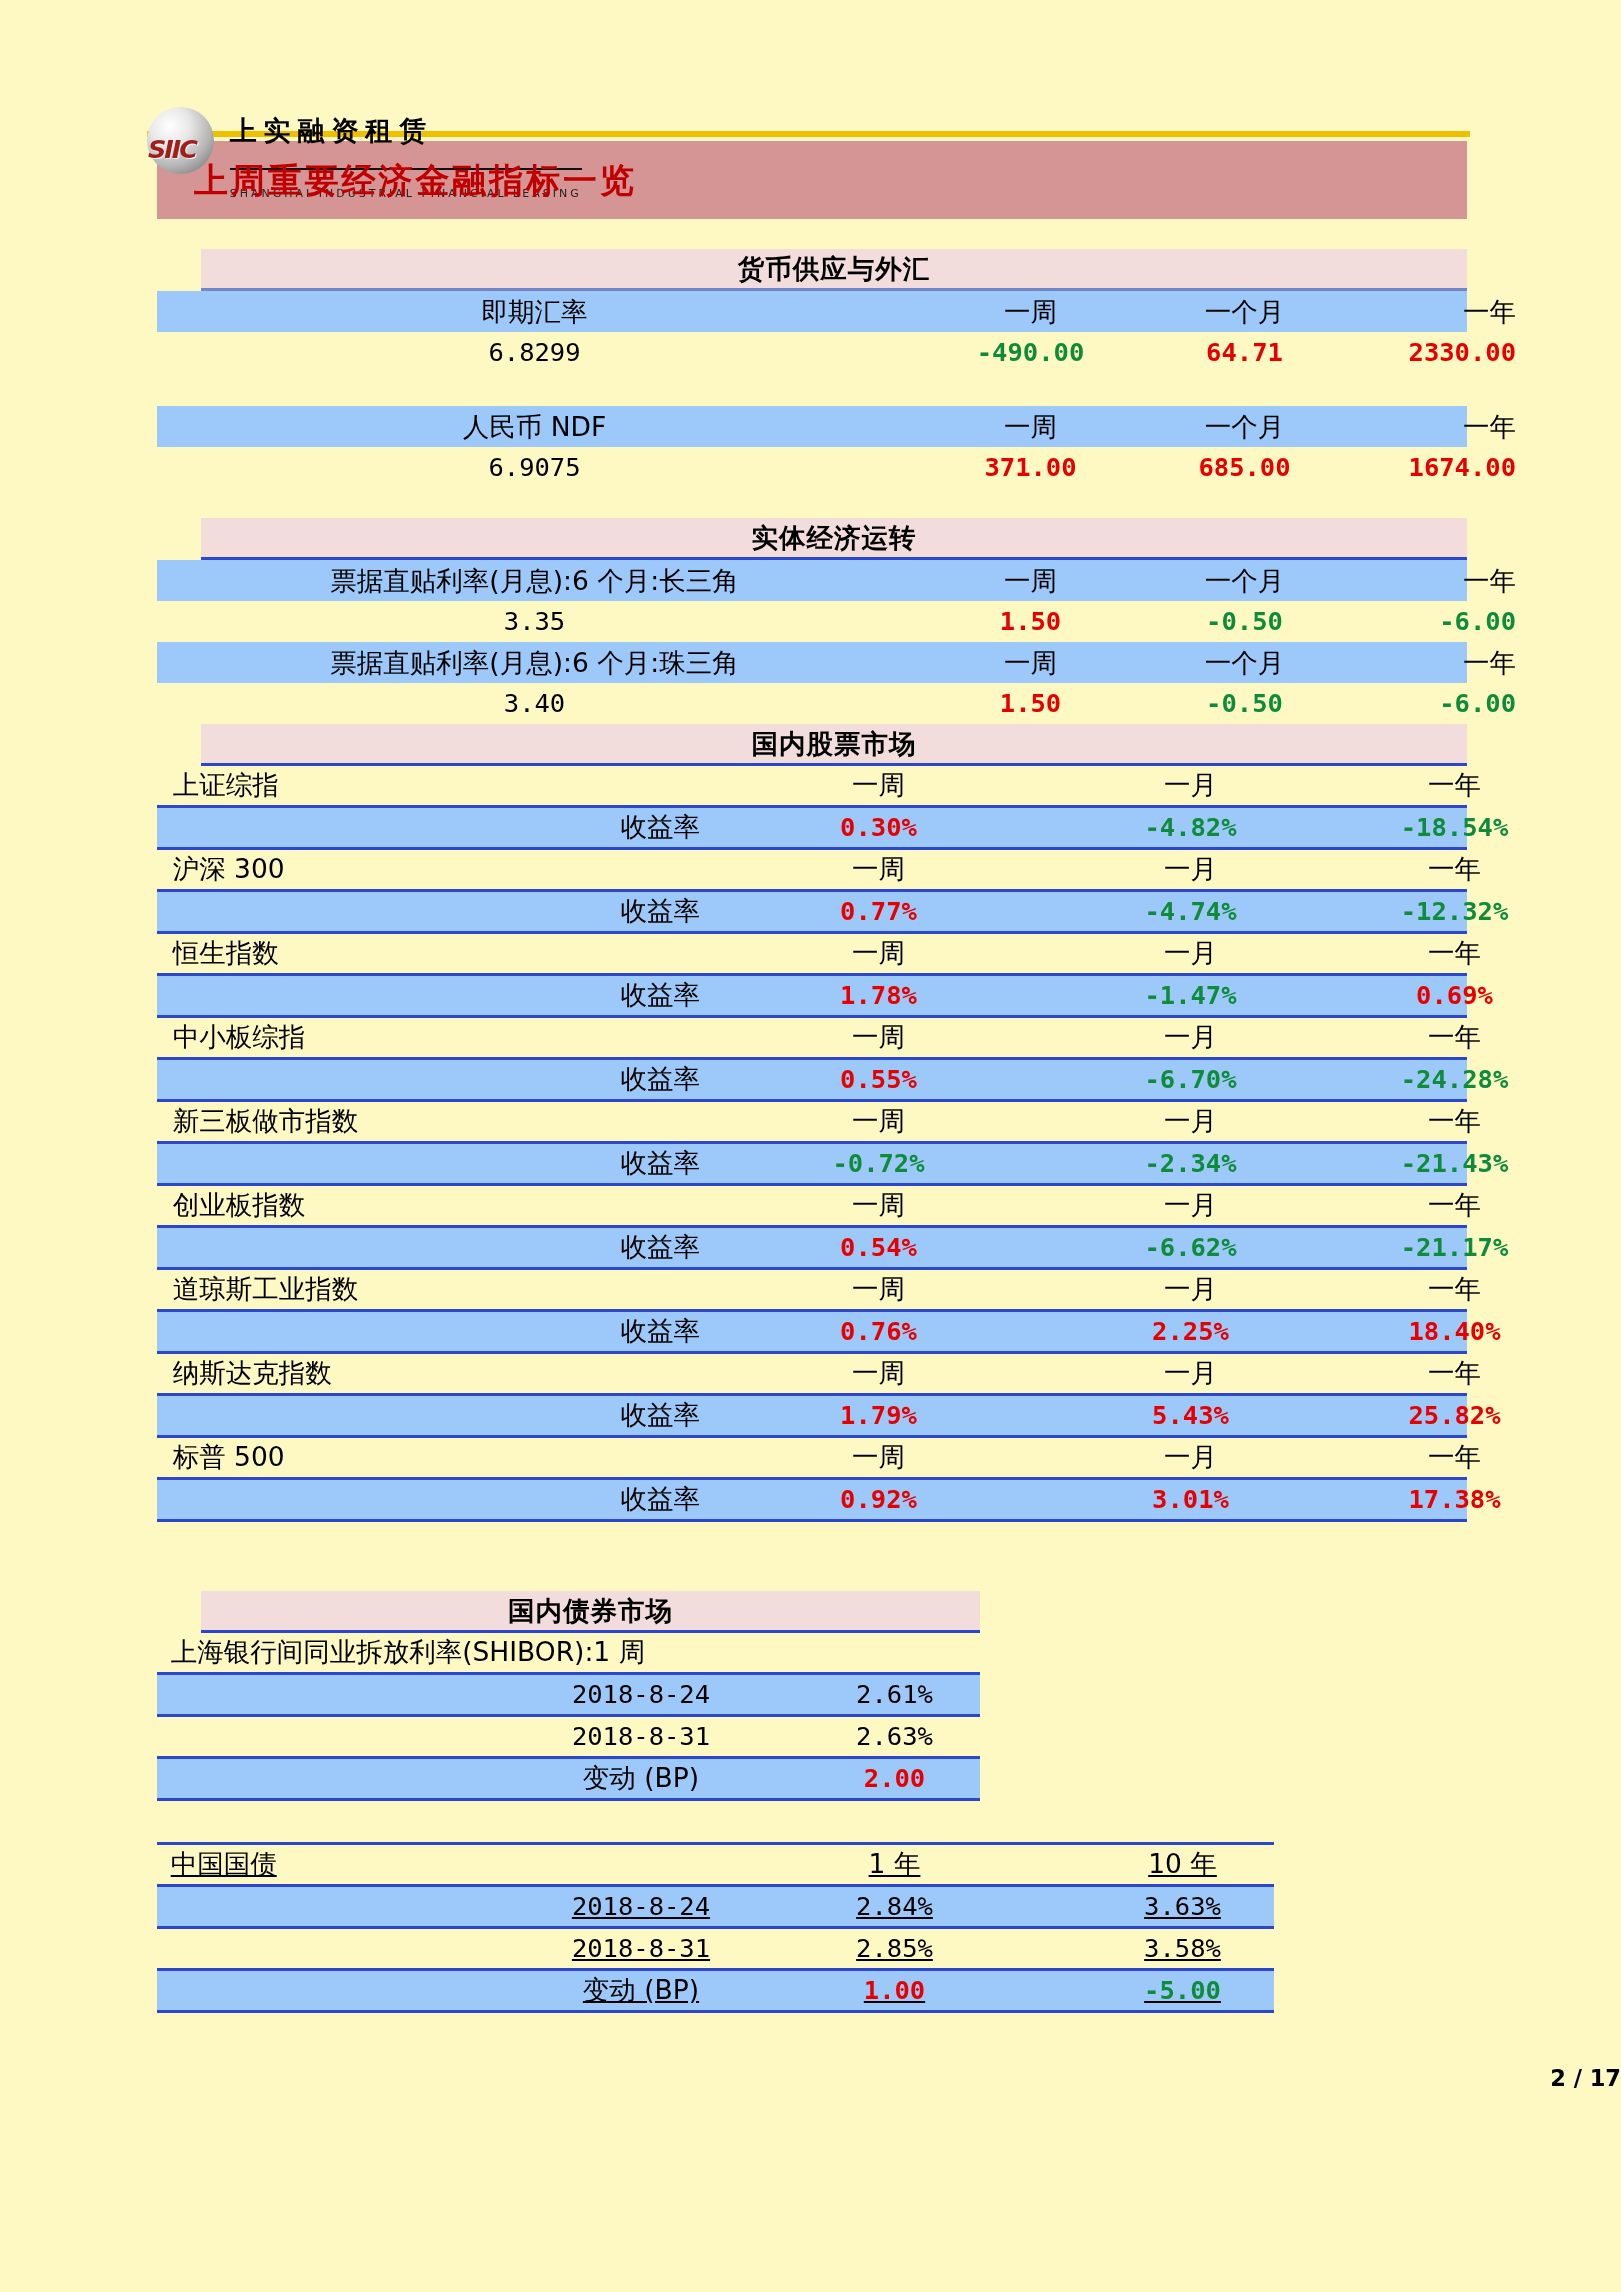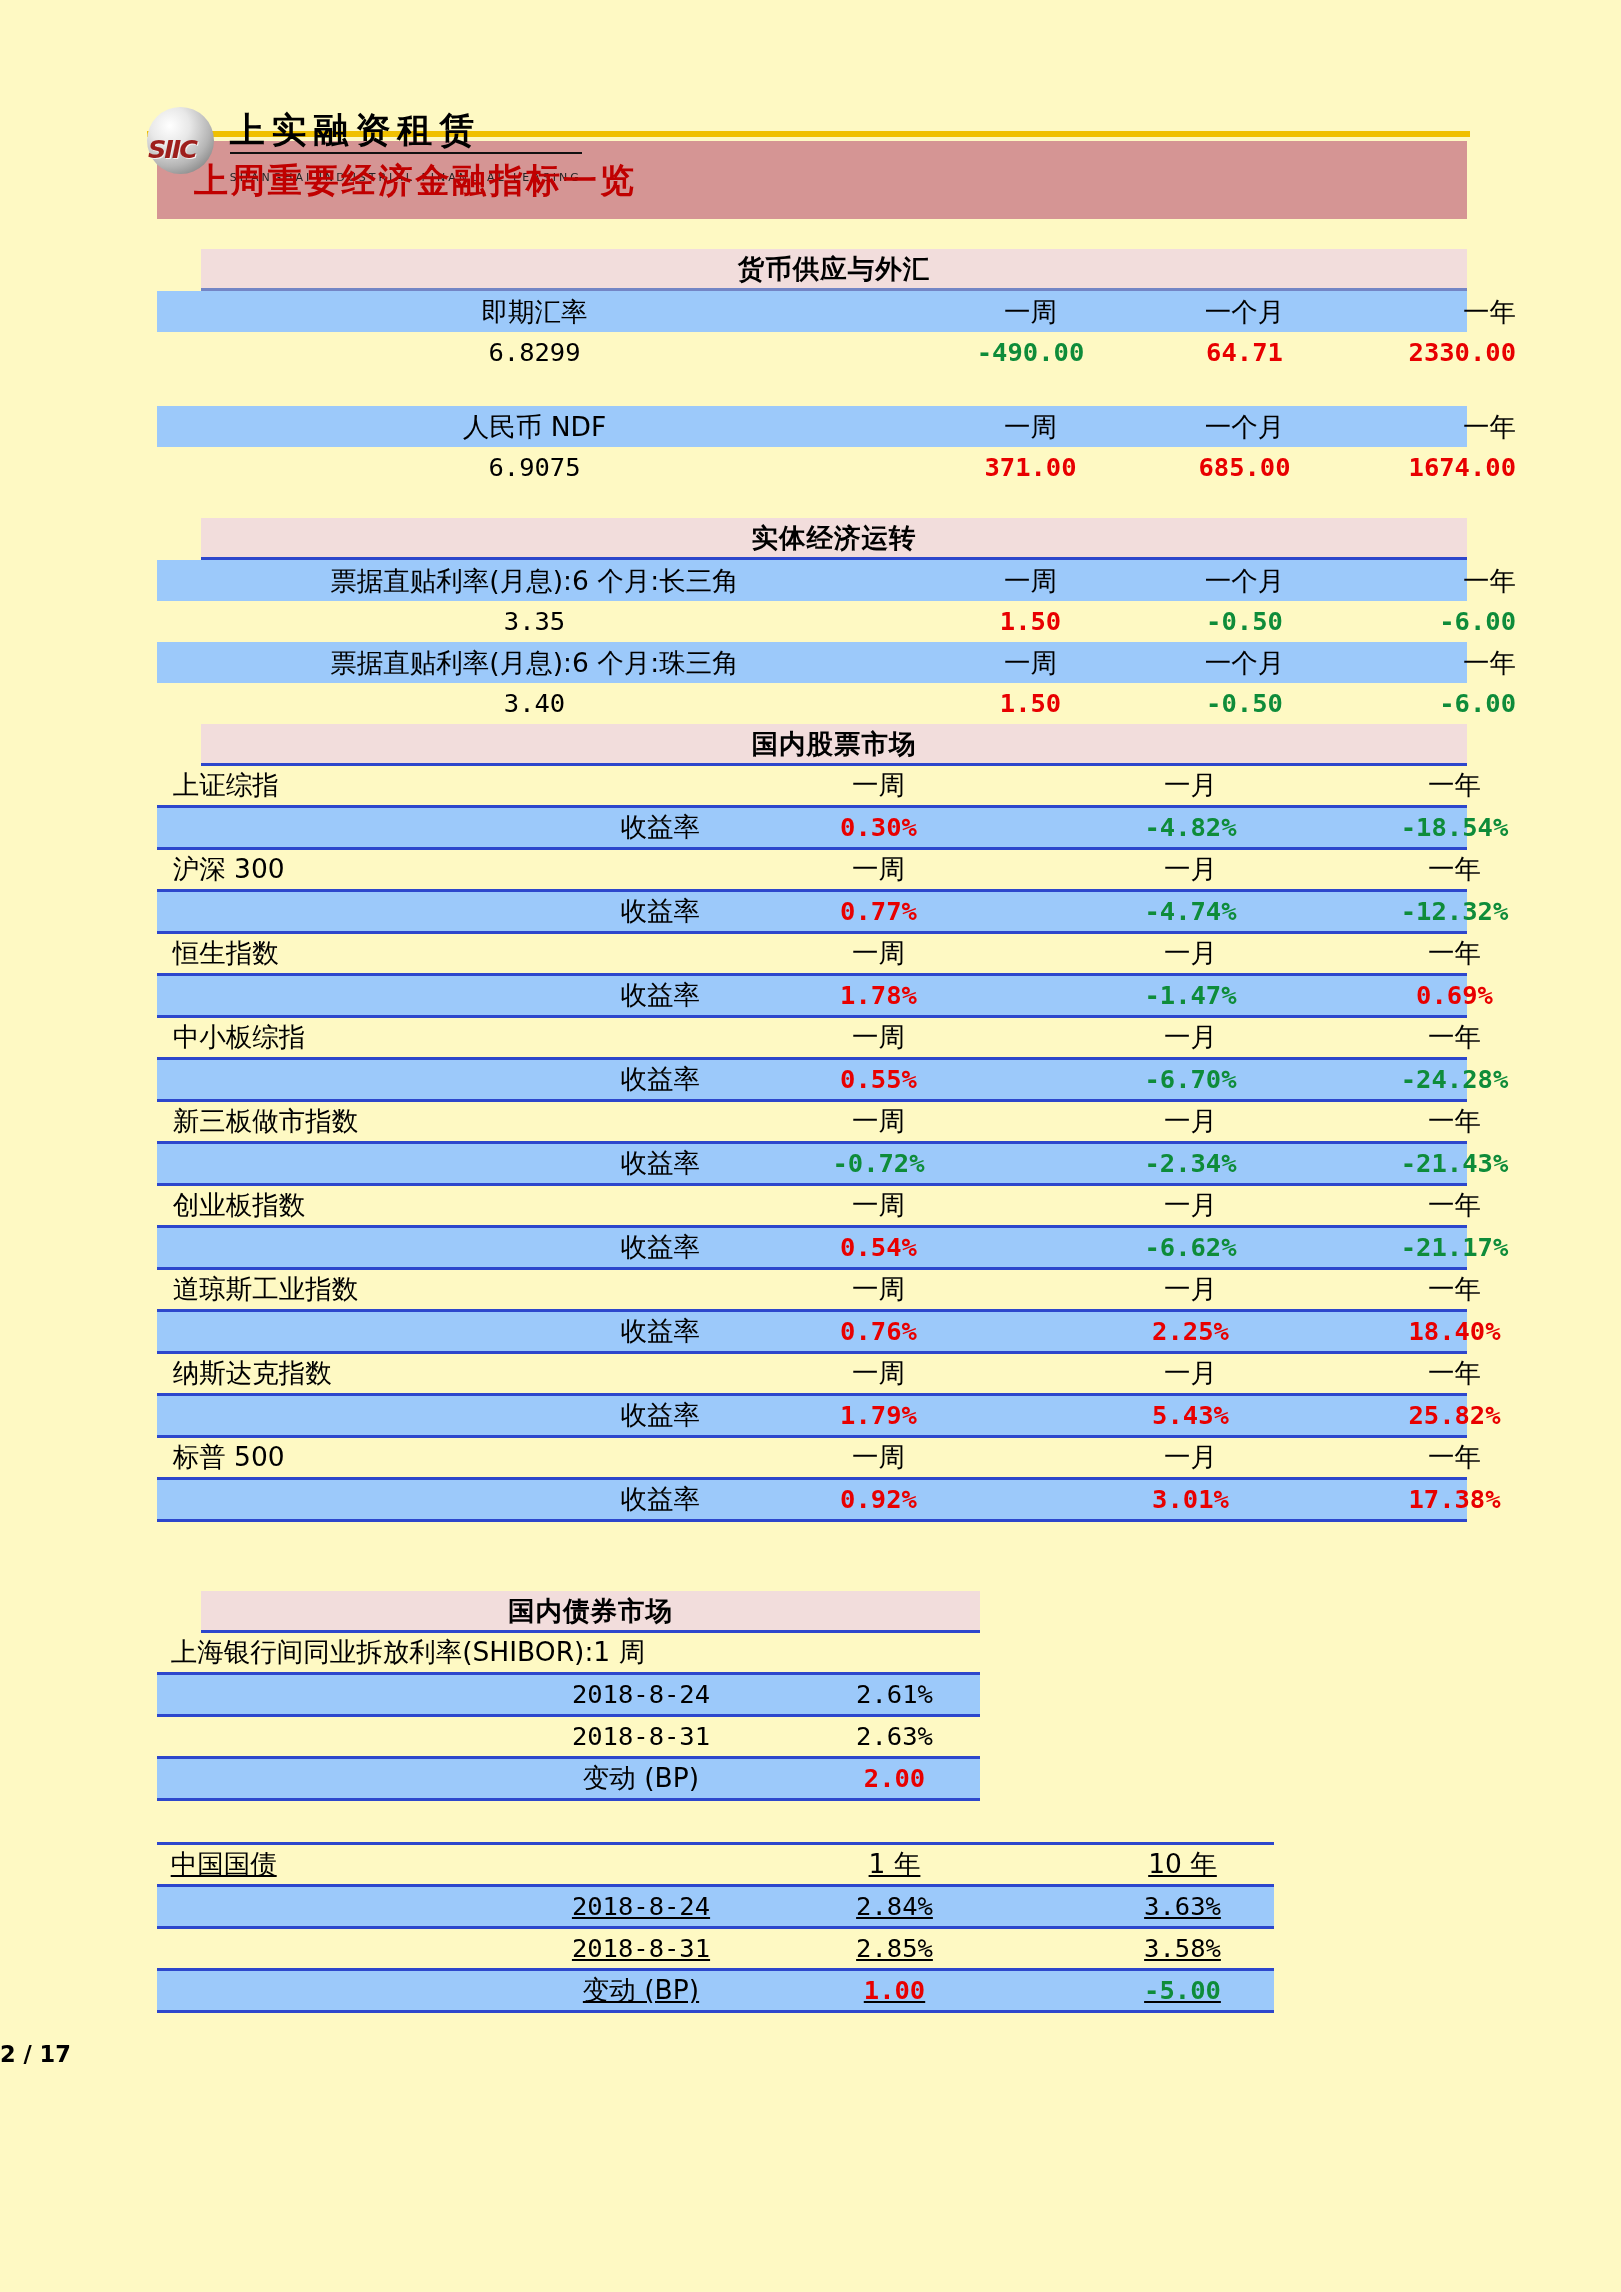--- a/index.html
+++ b/index.html
@@ -14,22 +14,22 @@
     position:relative; width:67px; height:67px; margin-top:31px; border-radius:50%;
     background:radial-gradient(circle at 34% 28%, #ffffff 0%, #e8e8e8 30%, #b5b5b5 62%, #7d7d7d 88%, #6a6a6a 100%);
   }
   .siic {
     position:absolute; left:1px; bottom:9.8px; font-style:italic; font-weight:bold;
     font-size:25.5px; letter-spacing:-2px; color:#9e1f1c;
     text-shadow:1px 1px 0 #f2f2f2;
   }
   .logo-text { margin-left:15.7px; margin-top:33px; }
   .logo-cn {
-    font-size:35px; font-weight:600; letter-spacing:6.9px; line-height:43px;
-    border-bottom:2.9px solid #111; padding-bottom:0; white-space:nowrap;
+    font-size:27px; font-weight:600; letter-spacing:6.9px; line-height:43px;
+    border-bottom:2.9px solid #111; padding-bottom:16px; white-space:nowrap;
   }
   .logo-en { font-size:11px; letter-spacing:3px; margin-top:17px; color:#222; white-space:nowrap; }
   
   .gold-rule { margin:29px 0 3.9px 147px; width:1323px; height:5.9px; background:#f0c000; }
   .title-banner { margin-left:157px; width:1310px; height:78px; background:#d59594; }
   .title-banner span {
     display:block; line-height:78px; padding-left:37px; color:#c00000;
     font-size:34px; font-weight:bold; letter-spacing:2.9px;
   }
   
@@ -56,21 +56,21 @@
   .rgt { text-align:right; padding-right:35px; }
   .rlbl { text-align:right; padding-right:5.9px; }
   .num { font-family:"DejaVu Sans Mono","Liberation Mono",monospace; font-size:25.5px; }
   .up   { color:#e80000; font-weight:bold; }
   .down { color:#0e8c3a; font-weight:bold; }
   .spacer34 { height:33px; }
   .mt31 { margin-top:30px; }
   .mt70 { margin-top:69px; }
   .mt60 { margin-top:41px;text-decoration:underline; }
   
-  .footer { margin-top:28px; width:1621px; text-align:left; font-size:22.5px; font-weight:bold; }
+  .footer { margin-top:52px; width:1621px; text-align:right; font-size:22.5px; font-weight:bold; }
 </style>
 </head>
 <body>
 
 <div class="page">
 
   <div class="logo">
     <div class="sphere">
       <span class="siic">SIIC</span>
     </div>

